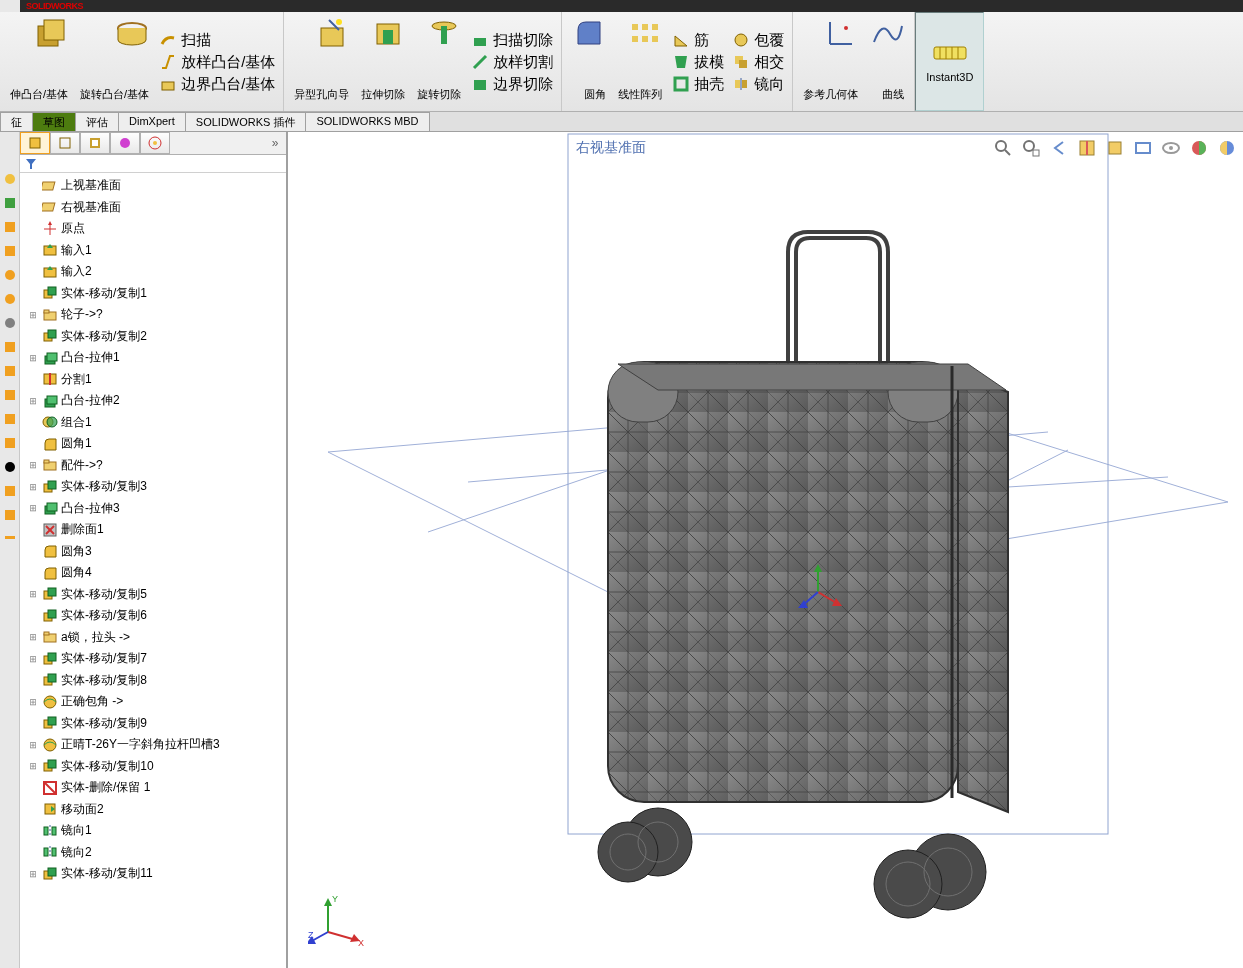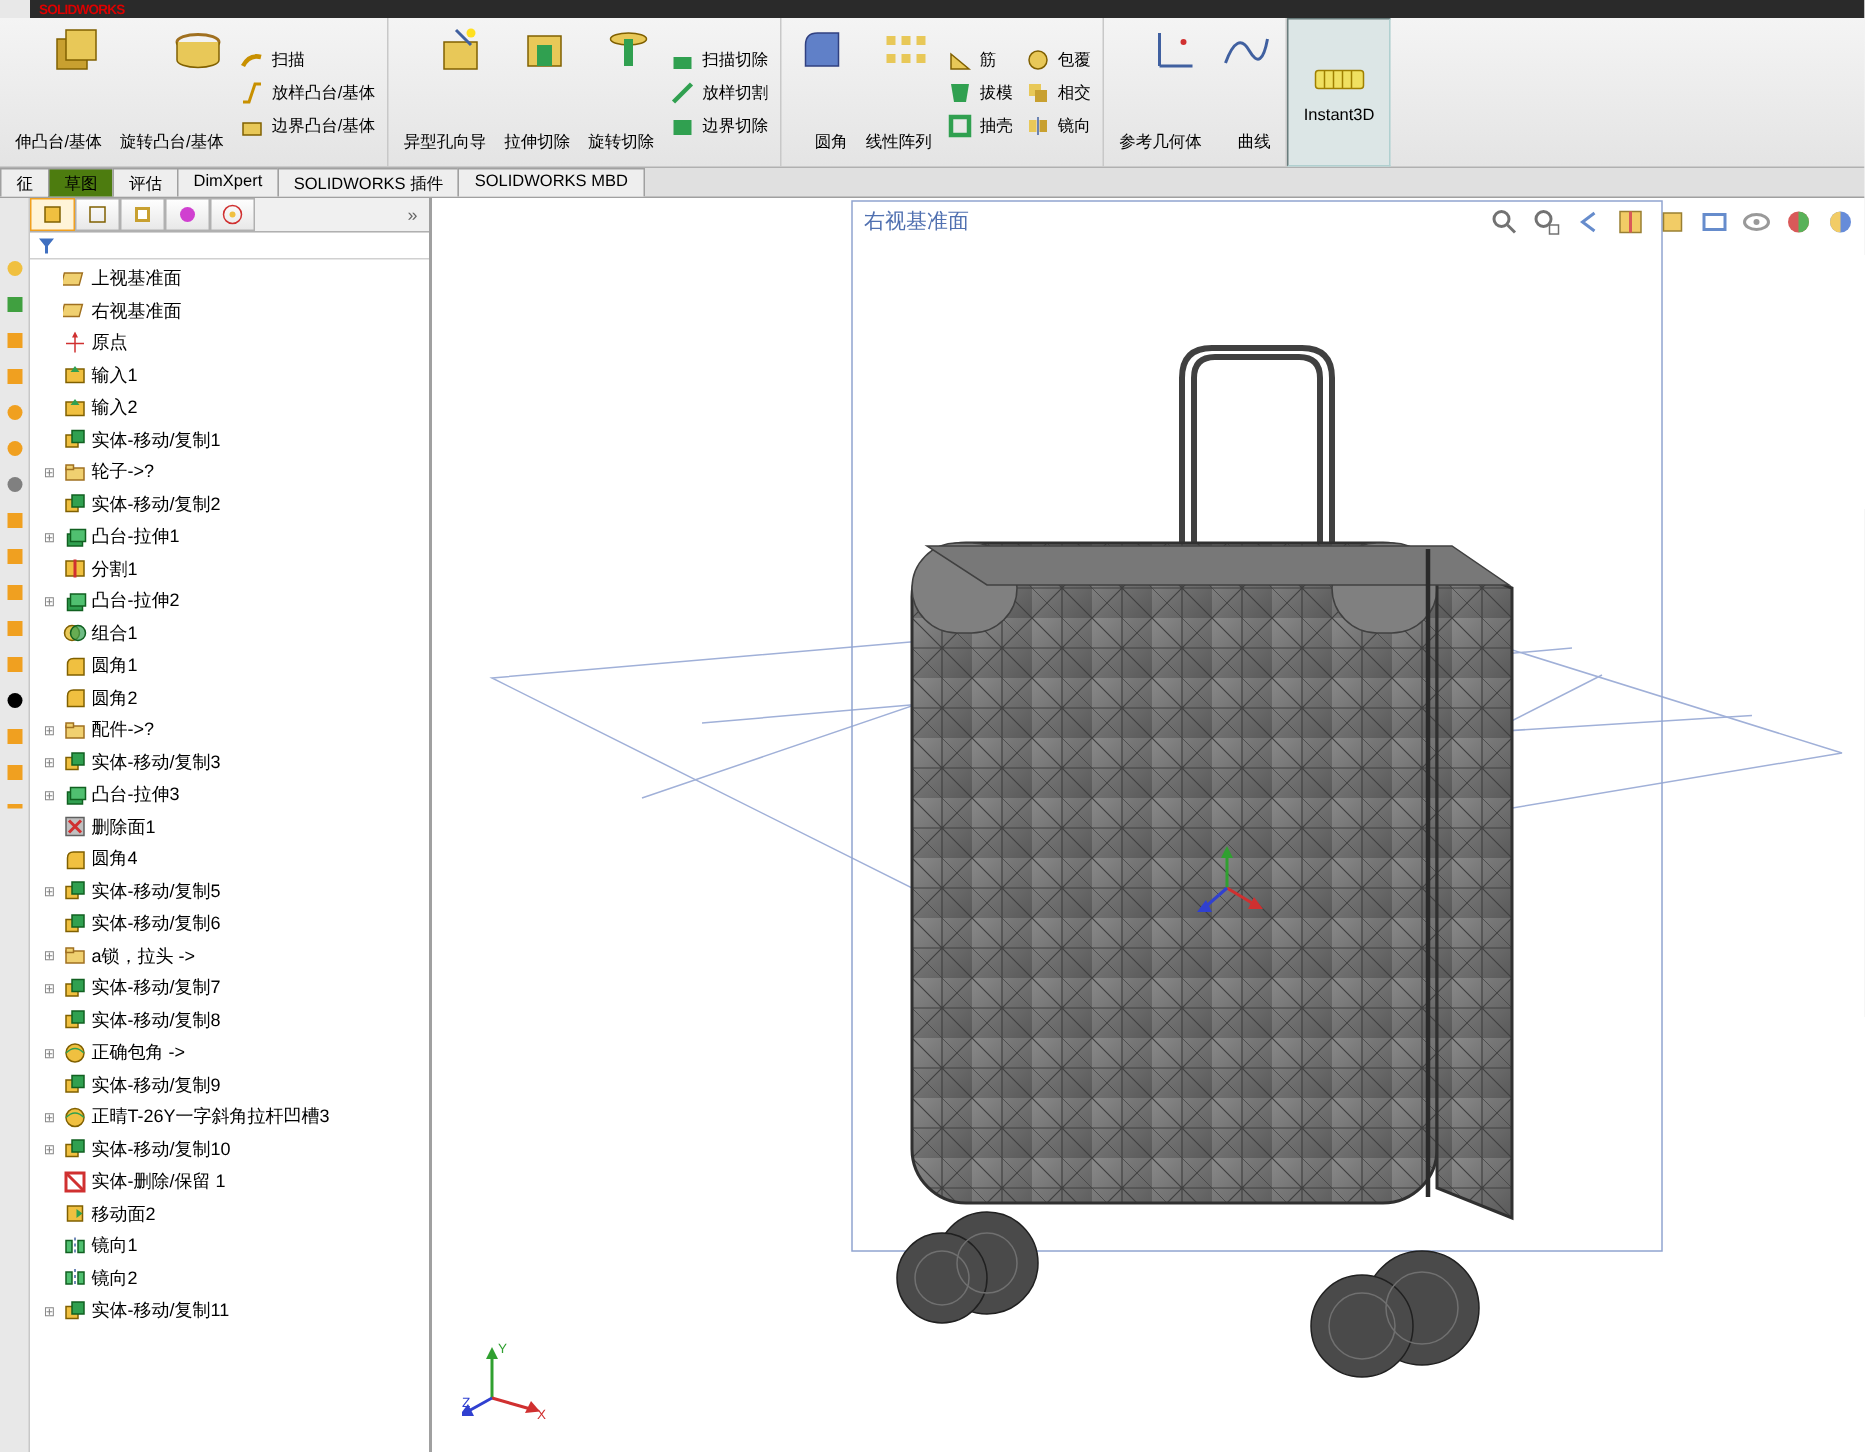--- a/index.html
+++ b/index.html
@@ -7,21 +7,21 @@
   
   
   .titlebar { height: 12px; background: #2a2a2a; color: #fff; font-size: 10px; padding-left: 6px; display:flex; align-items:center;margin-left:20px; }
   .sw-logo { color:#d00; font-weight:bold; font-size:9px; letter-spacing:-0.5px; }
   
   
   .ribbon { display: flex; background: linear-gradient(#f4f4f4,#e4e4e4); border-bottom: 1px solid #b0b0b0; height: 100px; }
   .ribbon-group { display:flex; flex-direction:column; padding: 2px 4px; border-right:1px solid #c8c8c8; }
   .ribbon-big { display:flex; flex-direction:column; align-items:flex-end; padding:2px 6px; font-size:11px; text-align:center; cursor:pointer;gap:35px; }
   .ribbon-big .icn { width:34px; height:34px; margin-bottom:2px; display:flex; align-items:center; justify-content:center; }
-  .ribbon-row { display:flex; align-items:center; font-size:11px; line-height:20px; padding:1px 4px; cursor:pointer; }
+  .ribbon-row { display:flex; align-items:center; font-size:15px; line-height:20px; padding:1px 4px; cursor:pointer; }
   .ribbon-row .sicn { width:18px; height:18px; margin-right:4px; display:flex; align-items:center; justify-content:center; }
   .instant3d { display:flex; flex-direction:column; align-items:center; justify-content:center; padding:6px 10px; background:#dce6e6; border:1px inset #b0d0d0; font-size:11px; text-align:center; cursor:pointer; }
   .instant3d .icn { width:36px; height:26px; margin-bottom:4px; }
   
   
   .tabs { display:flex; background:#e0e0e0; border-bottom:1px solid #a0a0a0; height:20px; }
   .tab { padding:2px 10px; font-size:11px; border:1px solid #a0a0a0; border-bottom:none; background:#eee; margin-right:-1px; cursor:pointer; }
   .tab.active { background:#4d7c0f; }
   
   
@@ -536,29 +536,20 @@
         <div class="tree-item">
           <span class="exp"></span>
           <span class="ticn">
             <svg width="16" height="16">
               <path d="M3 14 L3 7 Q3 3 7 3 L14 3 L14 14 Z" fill="#f0c040" stroke="#806000"></path>
             </svg>
           </span>
           <span>圆角1</span>
         </div>
         <div class="tree-item">
-          <span class="exp"></span>
-          <span class="ticn">
-            <svg width="16" height="16">
-              <path d="M3 14 L3 7 Q3 3 7 3 L14 3 L14 14 Z" fill="#f0c040" stroke="#806000"></path>
-            </svg>
-          </span>
-          <span>圆角2</span>
-        </div>
-        <div class="tree-item">
           <span class="exp">⊞</span>
           <span class="ticn">
             <svg width="16" height="16">
               <rect x="2" y="5" width="12" height="8" fill="#f0d070" stroke="#a07020"></rect>
               <rect x="2" y="3" width="5" height="3" fill="#f0d070" stroke="#a07020"></rect>
             </svg>
           </span>
           <span>配件-&gt;?</span>
         </div>
         <div class="tree-item">
@@ -584,20 +575,29 @@
         <div class="tree-item">
           <span class="exp"></span>
           <span class="ticn">
             <svg width="16" height="16">
               <rect x="2" y="2" width="12" height="12" fill="#c0c0c0" stroke="#606060"></rect>
               <line x1="4" y1="4" x2="12" y2="12" stroke="#d03030" stroke-width="2"></line>
               <line x1="12" y1="4" x2="4" y2="12" stroke="#d03030" stroke-width="2"></line>
             </svg>
           </span>
           <span>删除面1</span>
+        </div>
+        <div class="tree-item">
+          <span class="exp"></span>
+          <span class="ticn">
+            <svg width="16" height="16">
+              <path d="M3 14 L3 7 Q3 3 7 3 L14 3 L14 14 Z" fill="#f0c040" stroke="#806000"></path>
+            </svg>
+          </span>
+          <span>圆角3</span>
         </div>
         <div class="tree-item">
           <span class="exp"></span>
           <span class="ticn">
             <svg width="16" height="16">
               <path d="M3 14 L3 7 Q3 3 7 3 L14 3 L14 14 Z" fill="#f0c040" stroke="#806000"></path>
             </svg>
           </span>
           <span>圆角4</span>
         </div>

